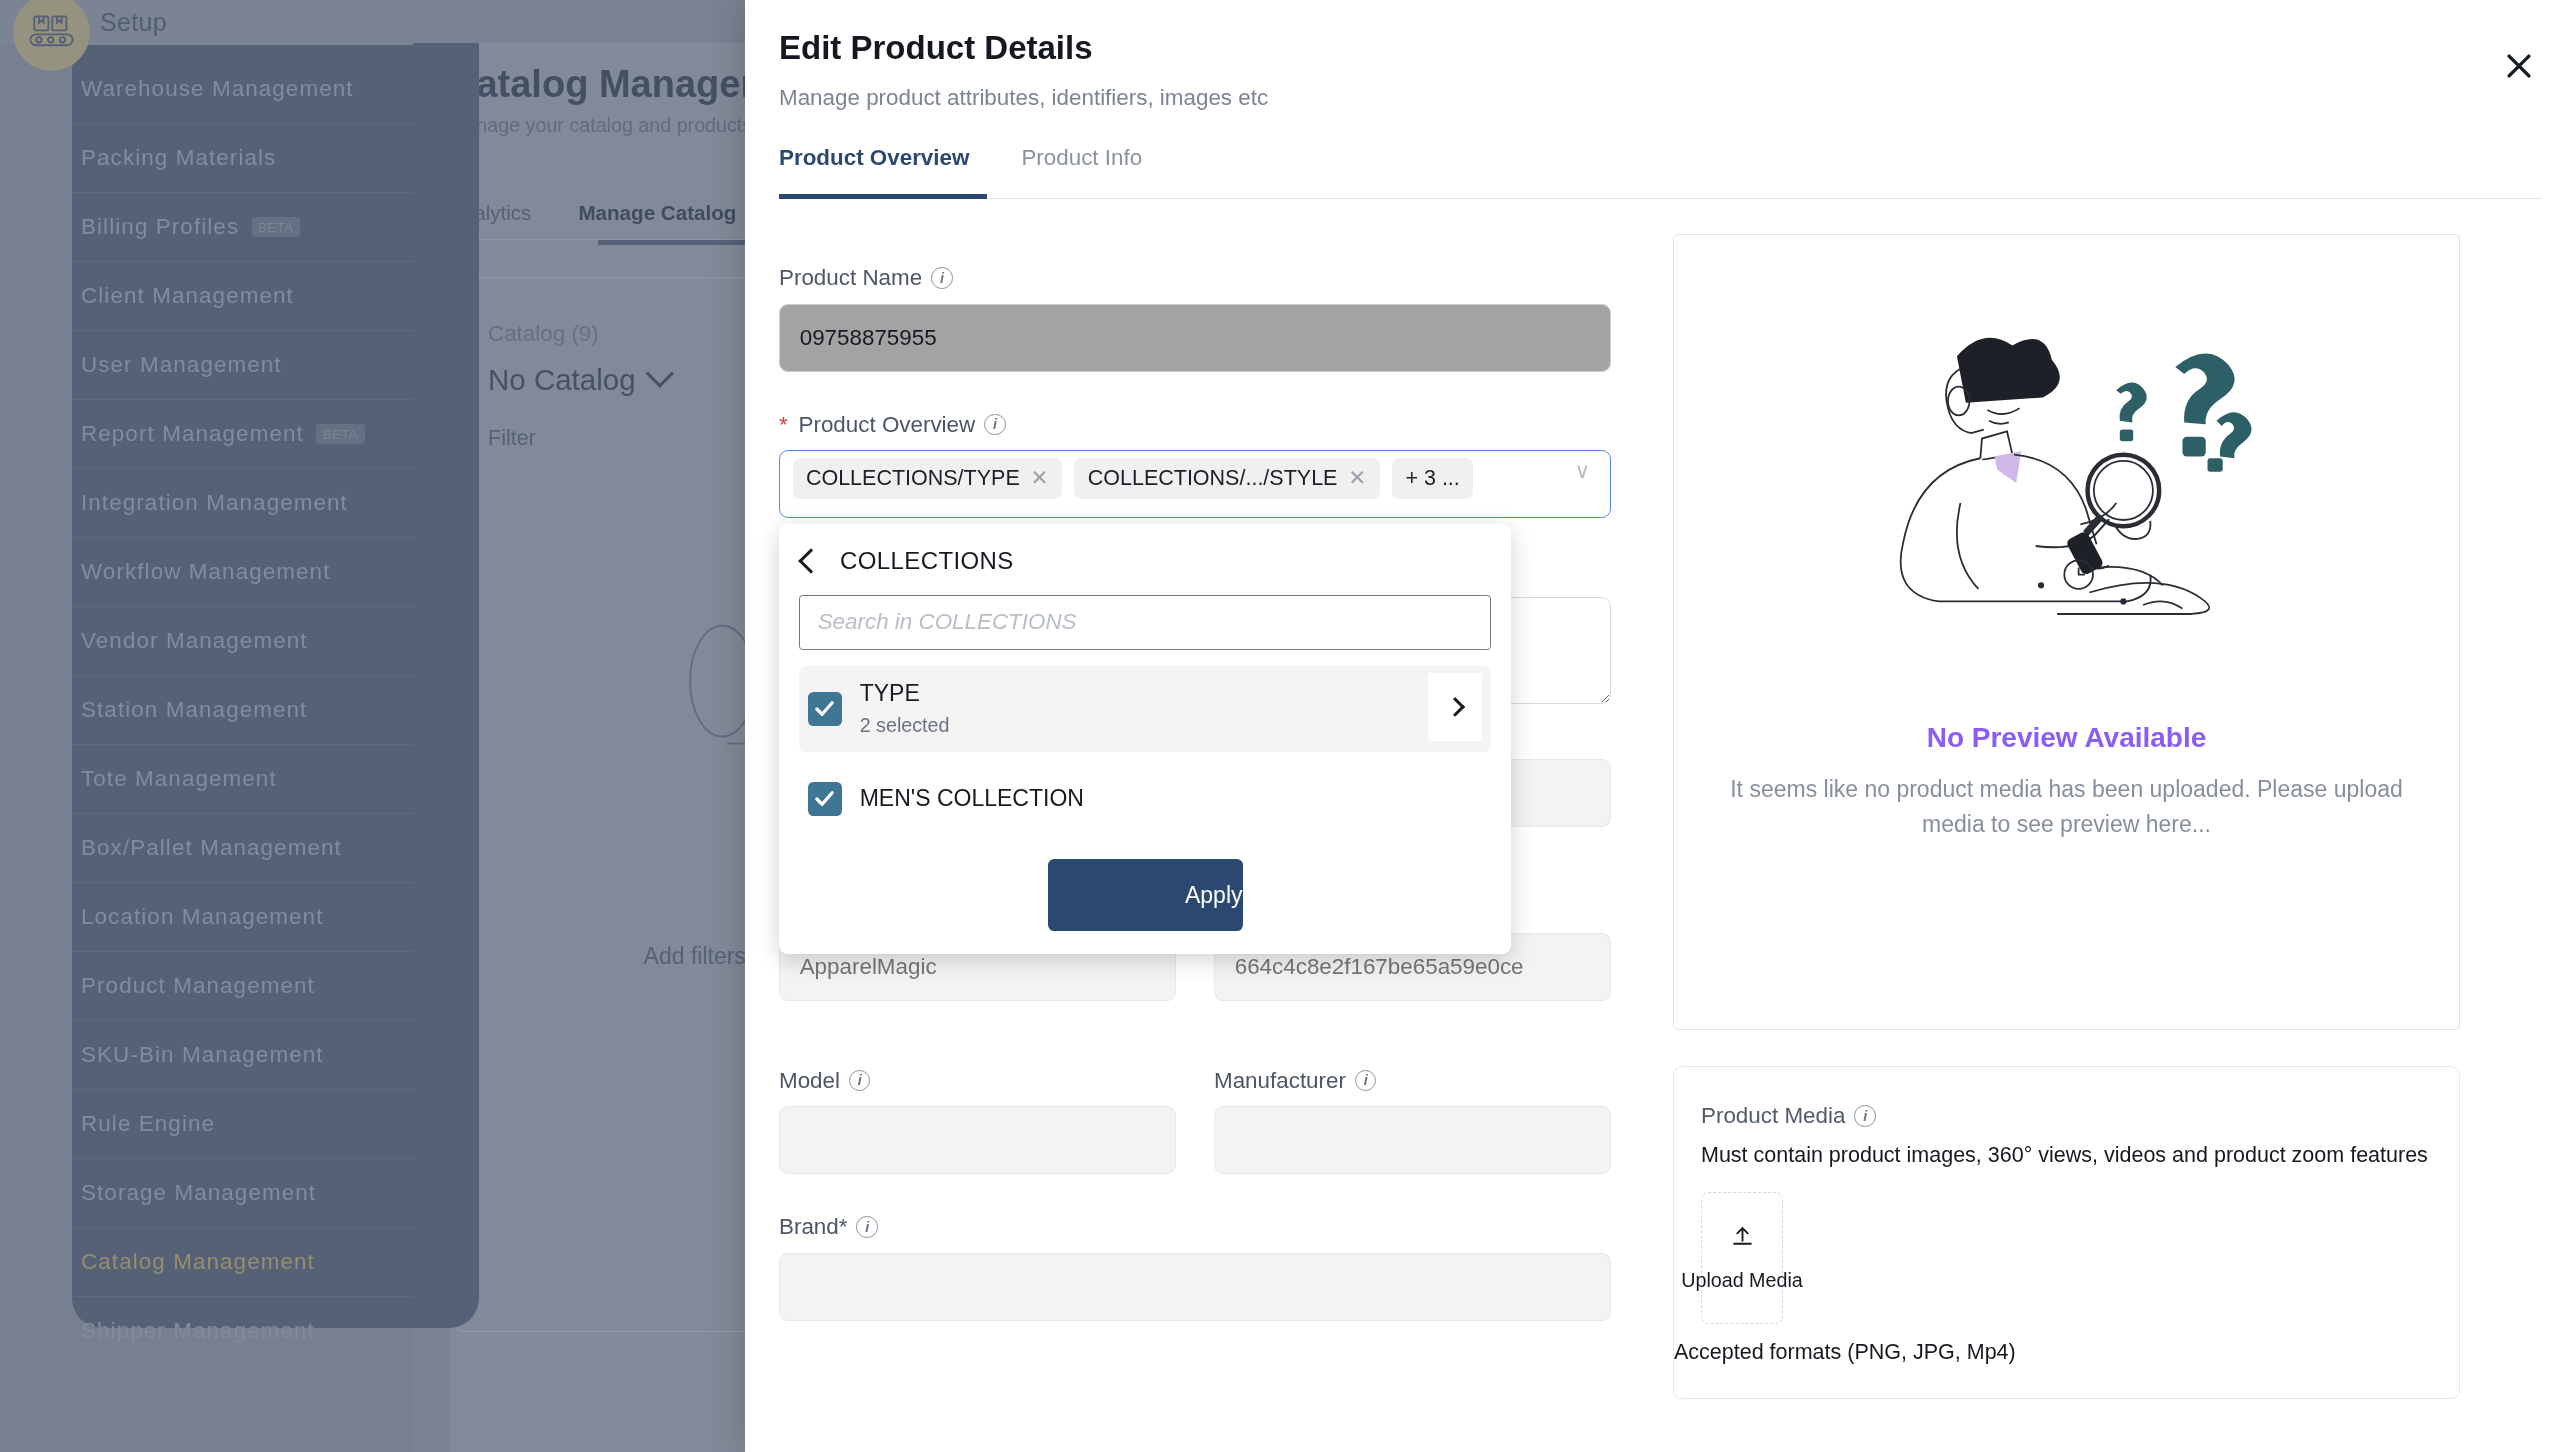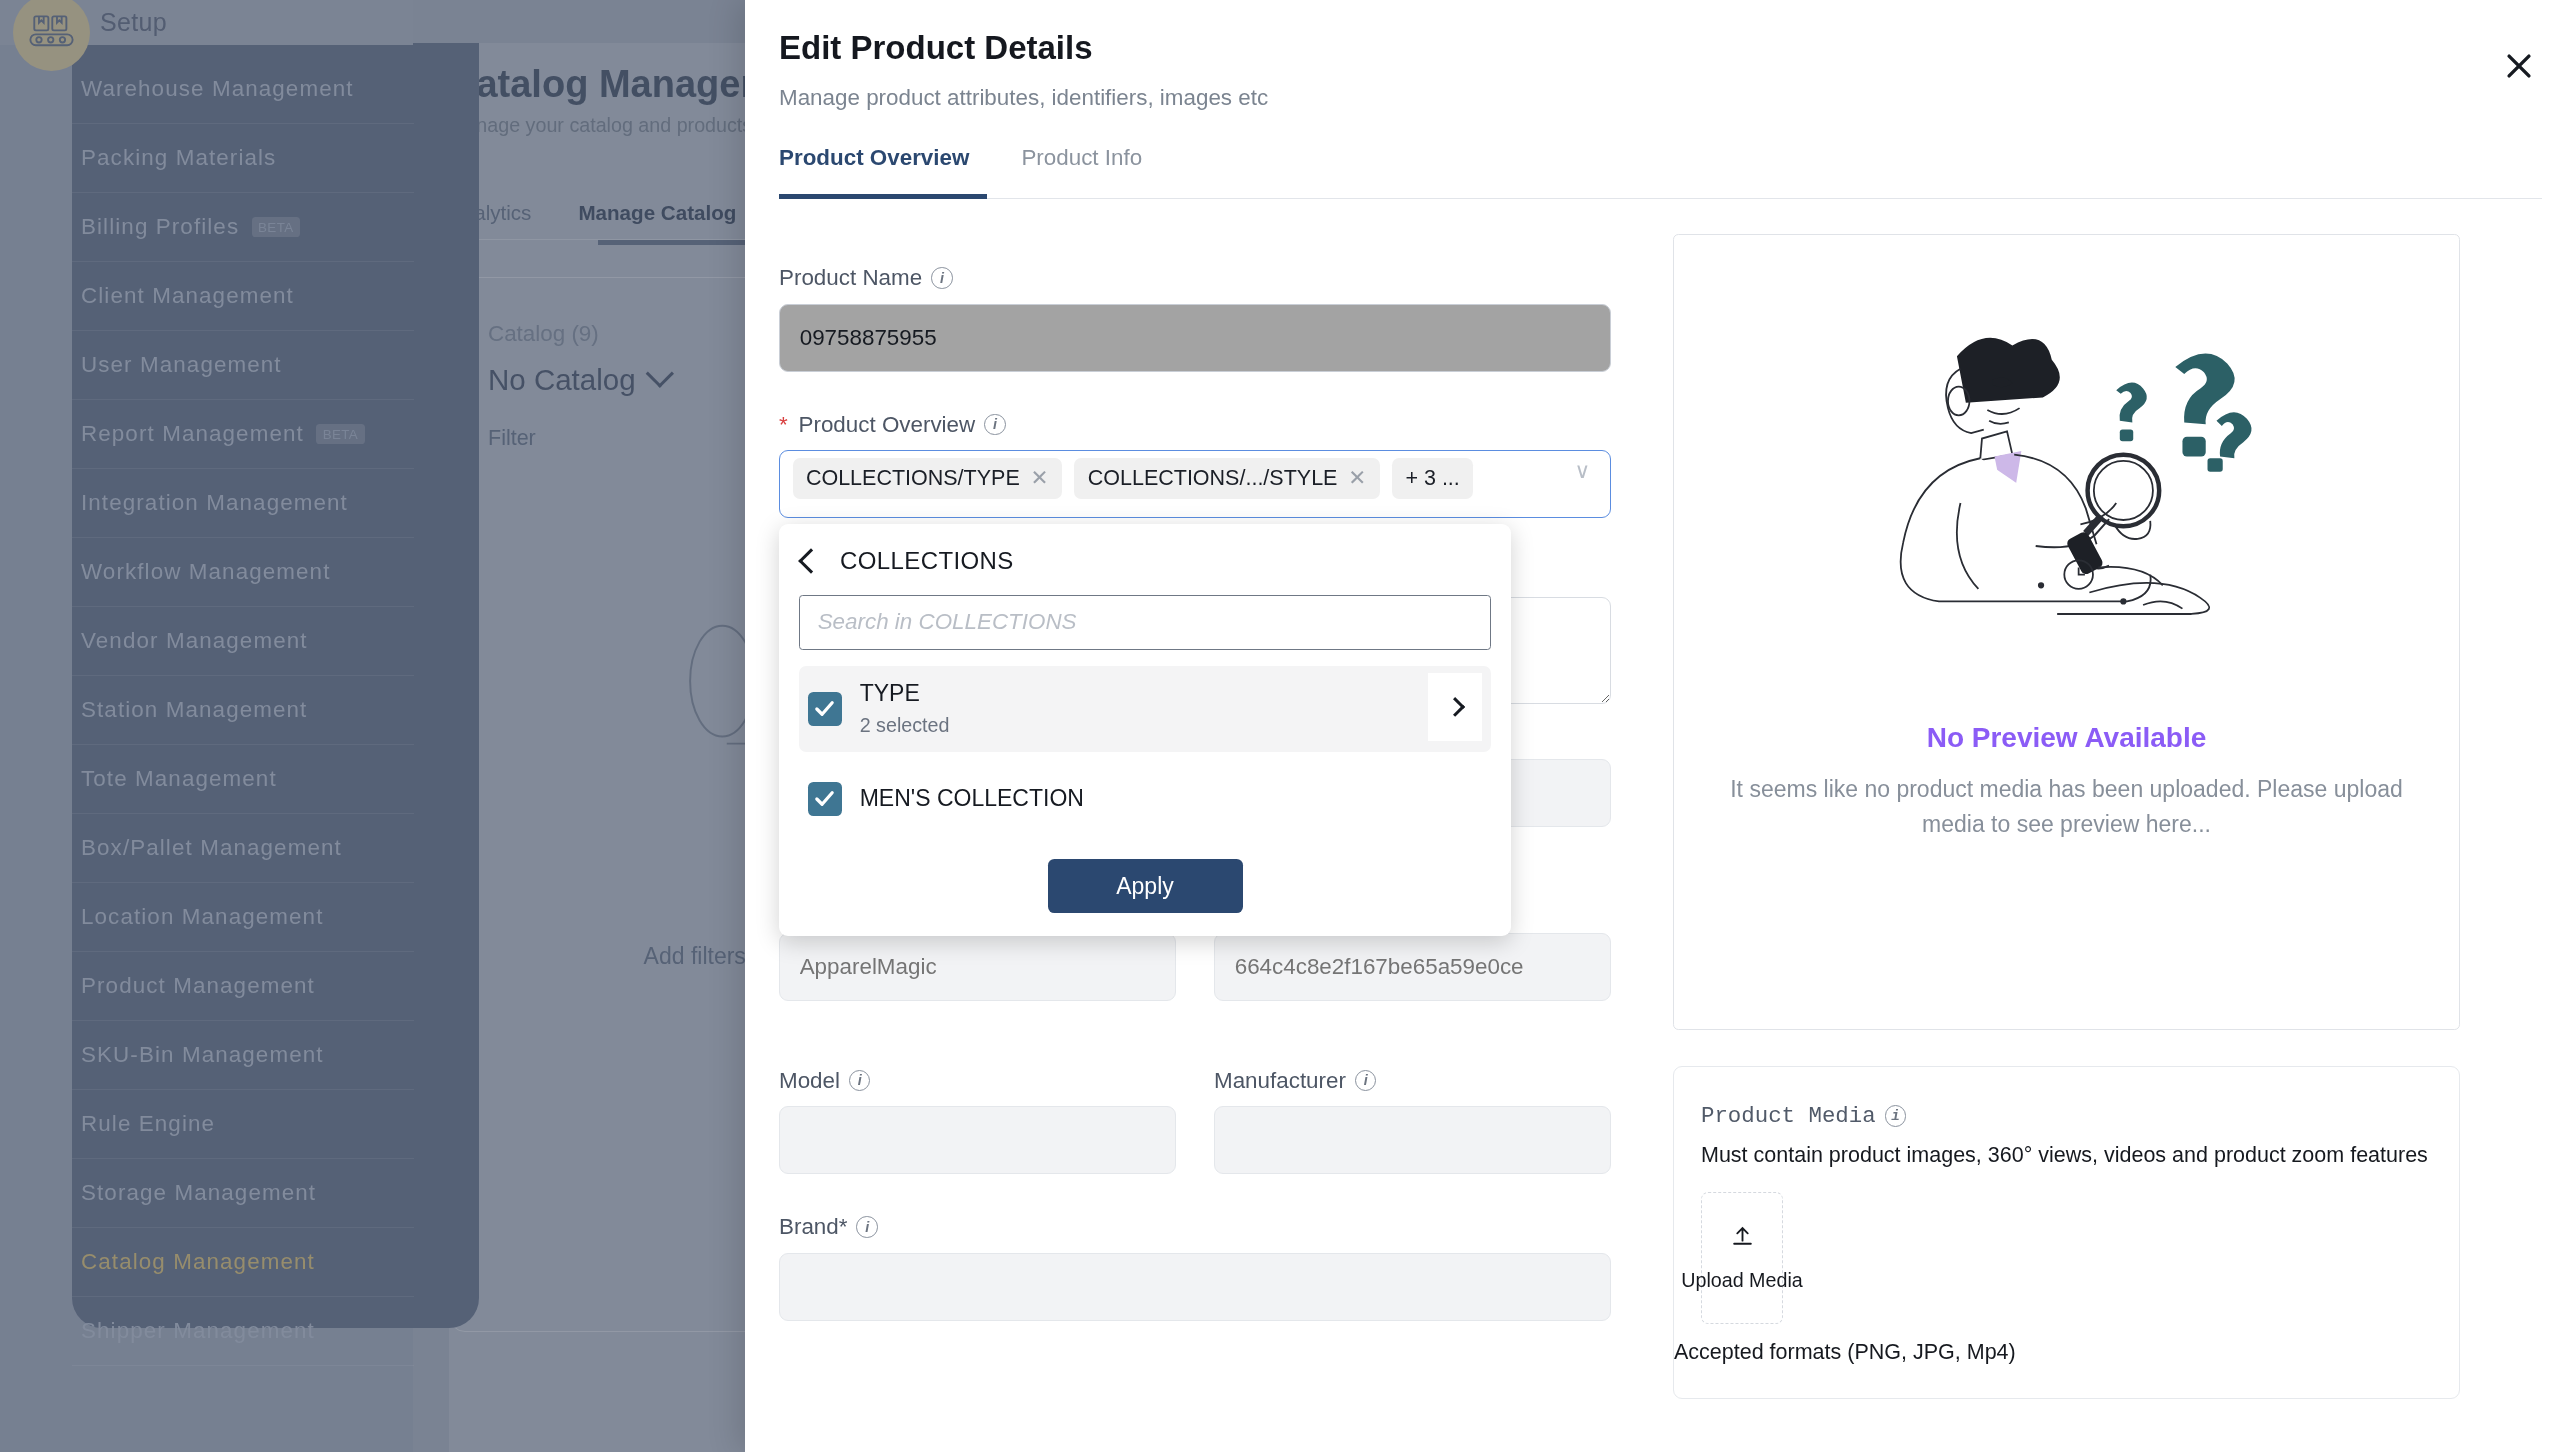--- a/index.html
+++ b/index.html
@@ -173,39 +173,39 @@
   }
   .cb svg { width: 23px; height: 23px; }
   .dd-lbl { font-size: 23px; color: #161a21; }
   .dd-meta { font-size: 19.7px; color: #6b7380; margin-top: 7.2px; }
   .dd-next {
     position: absolute; right: 9px; top: 7.2px; width: 54px; height: 68px;
     background: #fff; display: flex; align-items: center; justify-content: center; cursor: pointer;
   }
   .dd-next i { width: 14.3px; height: 14.3px; border-right: 3.6px solid #161a21; border-top: 3.6px solid #161a21; transform: rotate(45deg); display: block;}
   .apply-btn {
-    display: block; margin: 29px auto 0; width: 195px; height: 54px;
+    display: block; margin: 29px auto 0; width: 195px; height: 72px;
     background: #2b4870; color: #fff; border: none; border-radius: 6.3px;
-    font-size: 23px; cursor: pointer; font-family: "Liberation Sans", sans-serif;
+    font-size: 23px; cursor: pointer; font-family: "Liberation Sans", sans-serif; text-align: right;
   }
 
   
   .preview-card {
     position: absolute; left: 928px; top: 234px; width: 787px; height: 796px;
     border: 0.9px solid #e0e3e8; border-radius: 5.4px;
   }
   .preview-illo { position: absolute; left: 50%; top: 89px; transform: translateX(-50%); width: 385px; height: 358px; }
   .preview-title { position: absolute; left: 0; right: 0; top: 487px; text-align: center; font-size: 28px; font-weight: bold; color: #8b5cf6; }
   .preview-desc { position: absolute; left: 54px; right: 54px; top: 537px; text-align: center; font-size: 23px; line-height: 1.5; color: #878f9a; }
 
   .media-card {
     position: absolute; left: 928px; top: 1066px; width: 787px; height: 333px;
     border: 0.9px solid #e6e9ed; border-radius: 9px;
   }
-  .media-title { position: absolute; left: 27px; top: 36px; font-size: 22.4px; color: #515a69; display:flex; align-items:center; gap:9px;font-family:Liberation Mono, monospace;}
+  .media-title { position: absolute; left: 27px; top: 36px; font-size: 22.4px; color: #515a69; display:flex; align-items:center; gap:9px;}
   .media-sub { position: absolute; left: 27px; top: 76px; font-size: 21.5px; color: #16191f; }
   .upload-box {
     position: absolute; left: 27px; top: 125px; width: 82px; height: 132px;
     border: 1.8px dashed #d5d9df; border-radius: 7.2px;
     display: flex; flex-direction: column; align-items: center; justify-content: center; gap: 19.7px;
     cursor: pointer;
   }
   .upload-box svg { width: 25px; height: 25px; }
   .upload-lbl { font-size: 19.7px; color: #16191f; white-space: nowrap; }
   .accepted { position: absolute; left: 0; right: 0; top: 273px; font-size: 21.5px; color: #16191f; }

